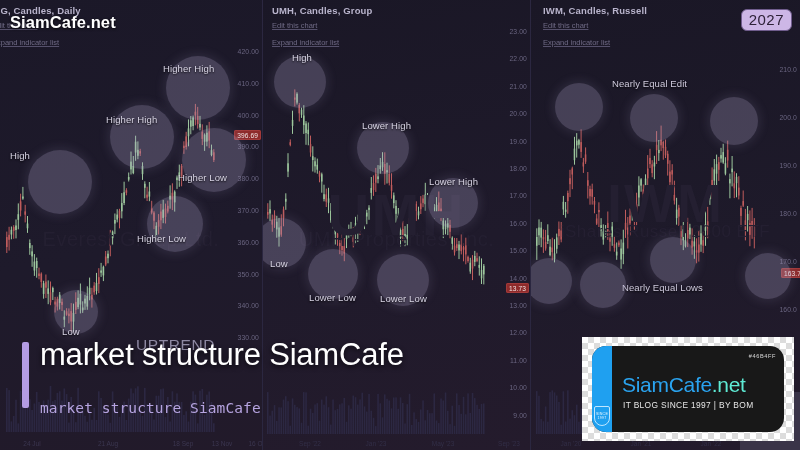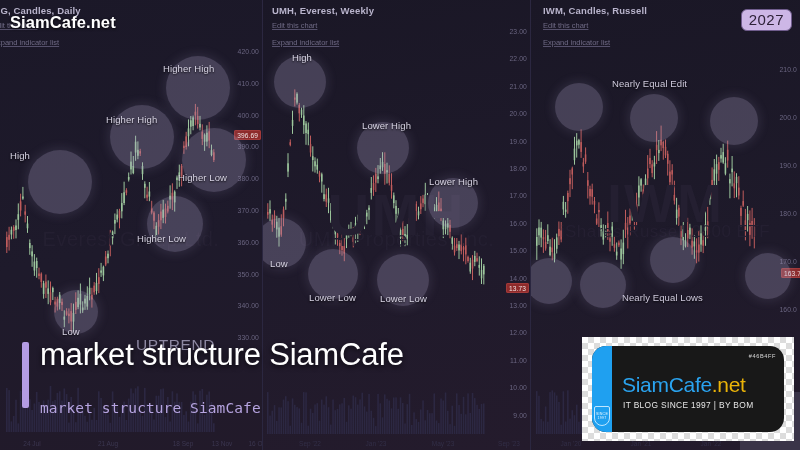--- a/index.html
+++ b/index.html
@@ -149,21 +149,21 @@
   #logocard .body { flex:1; position:relative; padding:0 8px; }
   #logocard .hex {
     position:absolute; right:8px; top:7px;
     font-size:5.6px; color:#d8d8d8; letter-spacing:.6px;
   }
   #logocard .brand {
     position:absolute; left:10px; top:27px;
     font-size:21px; letter-spacing:-.3px; white-space:nowrap;
   }
   #logocard .brand .b1 { color:#2aa3ef; }
-  #logocard .brand .b2 { color:#eab308; }
+  #logocard .brand .b2 { color:#5eead4; }
   #logocard .tag {
     position:absolute; left:11px; top:54px; font-size:8.4px;
     color:#e6e6e6; letter-spacing:.35px; white-space:nowrap;
   }
 
   .shadowblk {
     position:absolute; left:740px; top:392px; width:60px; height:58px;
     background:#3a3448; z-index:45;
   }
 </style>
@@ -782,21 +782,21 @@
           <line x1="216.3" y1="256.3" x2="216.3" y2="275.6" stroke="#9dc79d" stroke-width="1"></line>
           <rect x="215.5" y="264.9" width="1.5" height="2.9" fill="#9dc79d"></rect>
           <line x1="218.5" y1="258.4" x2="218.5" y2="284.0" stroke="#9dc79d" stroke-width="1"></line>
           <rect x="217.8" y="270.0" width="1.5" height="8.3" fill="#9dc79d"></rect>
           <line x1="220.8" y1="264.0" x2="220.8" y2="284.4" stroke="#9dc79d" stroke-width="1"></line>
           <rect x="220.0" y="265.8" width="1.5" height="8.6" fill="#9dc79d"></rect>
         </svg>
     </div>
     <div class="wm wm-ticker">UMH</div>
     <div class="wm wm-name">UMH Properties, Inc.</div>
-    <div class="pnl-title">UMH, Everest, Weekly</div>
+    <div class="pnl-title">UMH, Candles, Group</div>
     <a class="pnl-link l1">Edit this chart</a>
     <a class="pnl-link l2">Expand indicator list</a>
     <div class="axis" id="ax2">
         <div class="tick" style="top: 28px;">23.00</div>
         <div class="tick" style="top: 55.4px;">22.00</div>
         <div class="tick" style="top: 82.8px;">21.00</div>
         <div class="tick" style="top: 110.2px;">20.00</div>
         <div class="tick" style="top: 137.6px;">19.00</div>
         <div class="tick" style="top: 165px;">18.00</div>
         <div class="tick" style="top: 192.4px;">17.00</div>
@@ -1153,21 +1153,21 @@
         <div class="dtick" style="left: 110px;">Jan '21</div>
         <div class="dtick" style="left: 180px;">Jan '22</div>
         <div class="dtick" style="left: 245px;">Jan '23</div>
       </div>
     <div class="markers" id="mk3">
         <div class="mk" style="left: 24px; top: 83px; height: 48px; width: 48px;"></div>
         <div class="lbl" style="left: 81px; top: 78px;">Nearly Equal Edit</div>
         <div class="mk" style="left: 99px; top: 94px; height: 48px; width: 48px;"></div>
         <div class="mk" style="left: 179px; top: 97px; height: 48px; width: 48px;"></div>
         <div class="mk" style="left: -5px; top: 258px; height: 46px; width: 46px;"></div>
-        <div class="lbl" style="left: 91px; top: 292px;">Nearly Equal Lows</div>
+        <div class="lbl" style="left: 91px; top: 282px;">Nearly Equal Lows</div>
         <div class="mk" style="left: 49px; top: 262px; height: 46px; width: 46px;"></div>
         <div class="mk" style="left: 119px; top: 237px; height: 46px; width: 46px;"></div>
         <div class="mk" style="left: 214px; top: 253px; height: 46px; width: 46px;"></div>
       </div>
   </div>
 
 </div>
 
 <div class="wm-top">SiamCafe.net</div>
 

